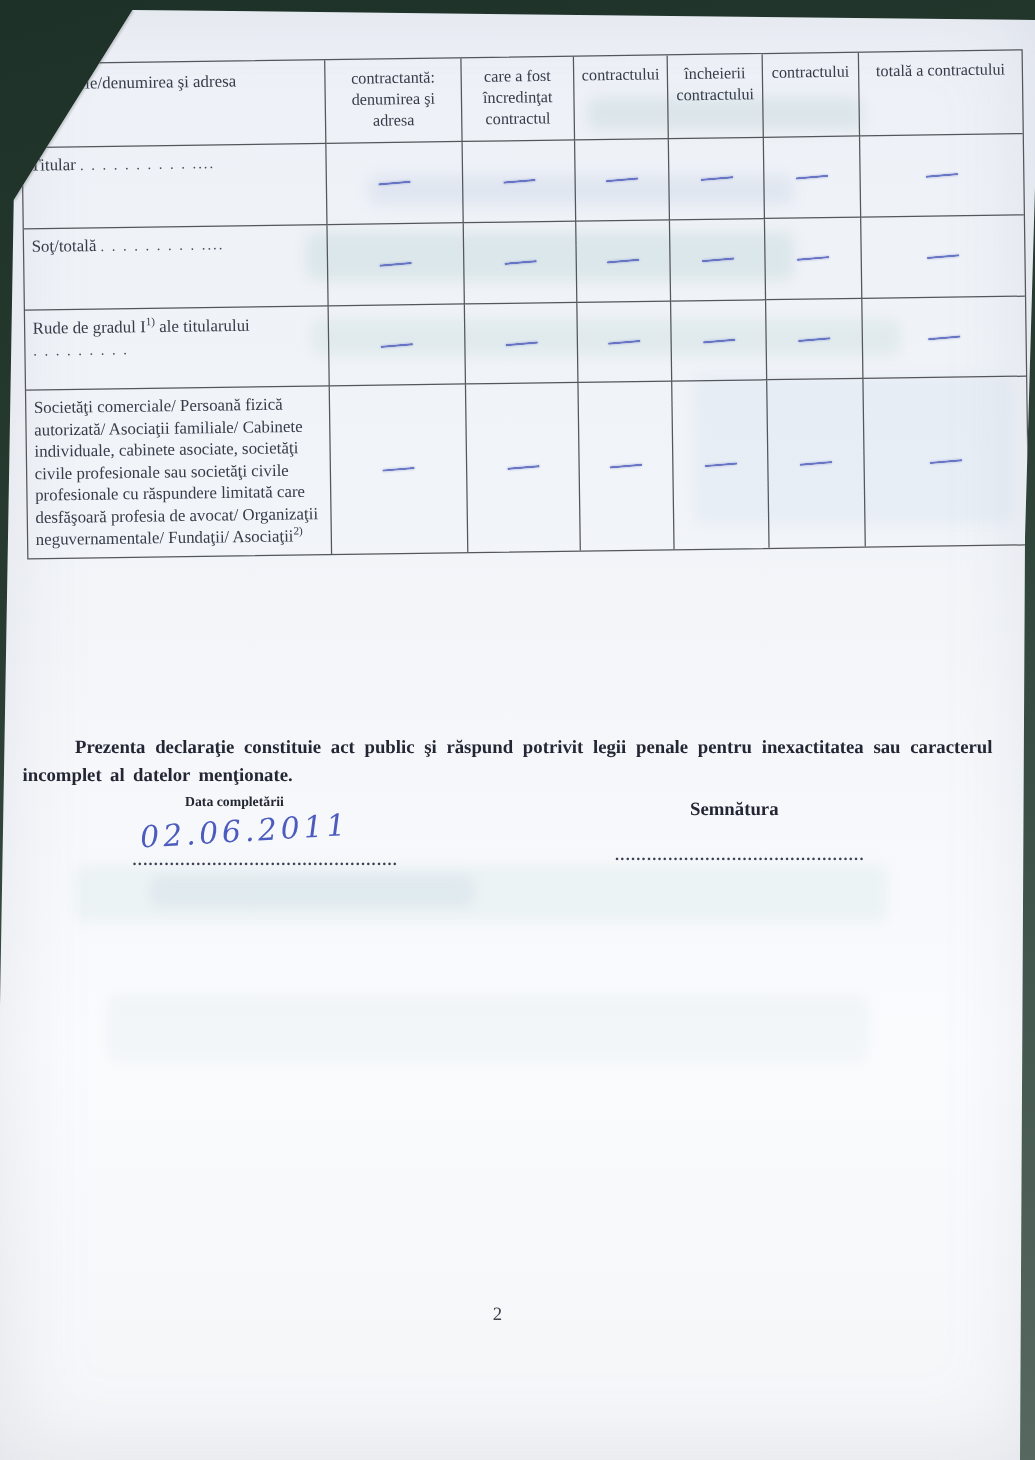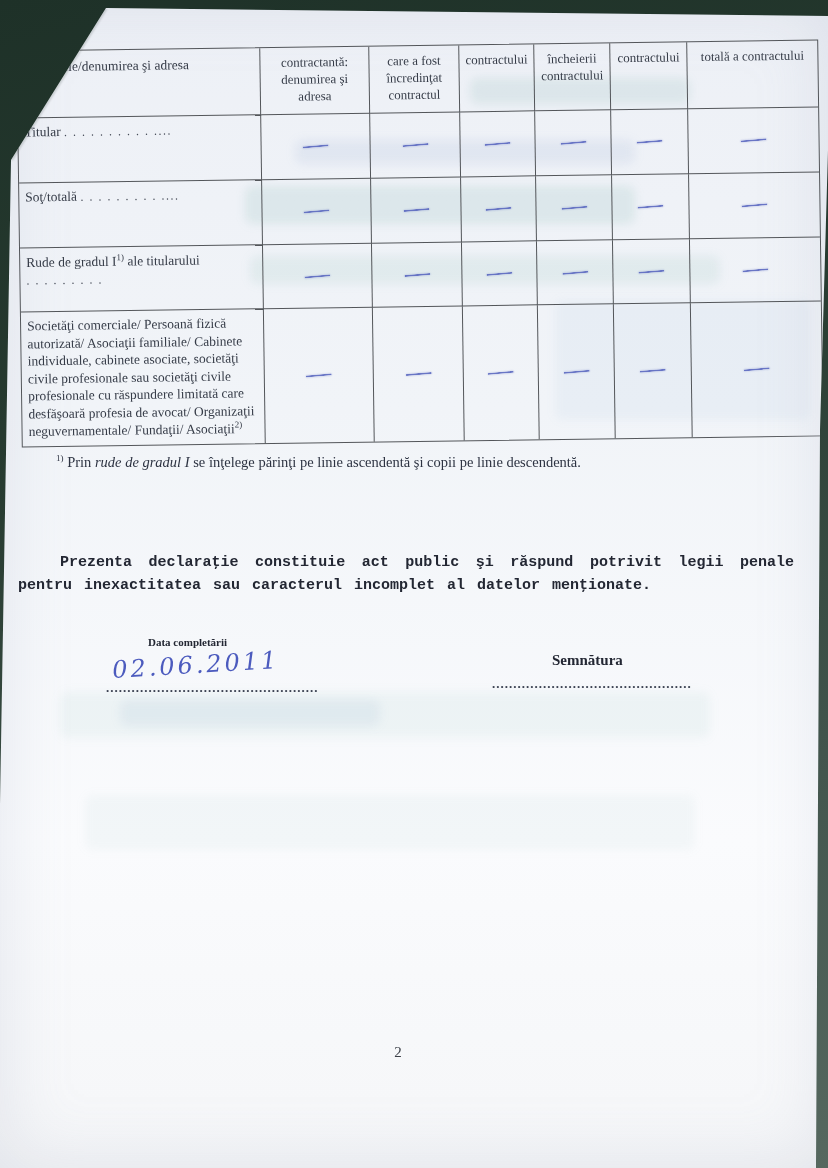--- a/index.html
+++ b/index.html
@@ -52,25 +52,25 @@
   .markcell{display:flex;align-items:center;justify-content:center;}
   .dash{display:inline-block;width:26px;height:0;border-top:2.4px solid #5260bd;
     border-radius:2px;transform:rotate(-4deg);opacity:.85;
     box-shadow:0 0 1.5px rgba(82,96,189,.55);}
   sup{font-size:9px;}
 
   
   .footnotes{position:absolute;left:18px;top:452px;width:794px;
     font-size:14.5px;line-height:1.42;color:#2d3342;}
   .footnotes p{margin:0;text-indent:38px;}
-  .declaration{position:absolute;left:18px;top:536px;width:776px;
+  .declaration{position:absolute;left:18px;top:572px;width:776px;
     font-size:15px;font-weight:bold;line-height:1.55;color:#232733;
-    text-align:justify;text-indent:42px;word-spacing:3px;font-family:Liberation Mono, monospace;}
+    text-align:justify;text-indent:42px;word-spacing:3px;}
   .datelabel{position:absolute;left:148px;top:636px;font-size:11px;font-weight:bold;color:#232733;}
-  .siglabel{position:absolute;left:552px;top:640px;font-size:15px;font-weight:bold;color:#232733;margin-top:12px;}
+  .siglabel{position:absolute;left:552px;top:640px;font-size:15px;font-weight:bold;color:#232733;}
   .handwritten{position:absolute;left:112px;top:650px;width:200px;
     font-family:"DejaVu Serif","Liberation Serif",serif;font-style:italic;
     font-size:24px;letter-spacing:3px;color:#4c5bbe;transform:rotate(-3.5deg);}
   .dotline{position:absolute;font-size:13px;font-weight:bold;letter-spacing:1px;color:#3a4050;white-space:nowrap;}
   .dl1{left:106px;top:680px;}
   .dl2{left:492px;top:676px;}
   .pagenum{position:absolute;left:380px;top:1044px;width:36px;text-align:center;
     font-size:15px;color:#3c4048;}
 </style>
 </head>
@@ -186,21 +186,20 @@
       </div>
     <div class="cell markcell lastrow">
         <span class="dash"></span>
       </div>
     <div class="cell markcell lastrow lastcol">
         <span class="dash"></span>
       </div>
   </div>
 
   <div class="footnotes">
-    <p><sup>1)</sup> <span>Prin </span><i>rude de gradul I</i><span> se înţelege părinţi pe linie ascendentă şi copii pe linie descendentă.</span></p>
   </div>
 
   <p class="declaration">Prezenta declaraţie constituie act public şi răspund potrivit legii penale pentru inexactitatea sau caracterul incomplet al datelor menţionate.</p>
 
   <div class="datelabel">Data completării</div>
   <div class="siglabel">Semnătura</div>
   <div class="handwritten">02.06.2011</div>
   <div class="dotline dl1">..................................................</div>
   <div class="dotline dl2">...............................................</div>
 

